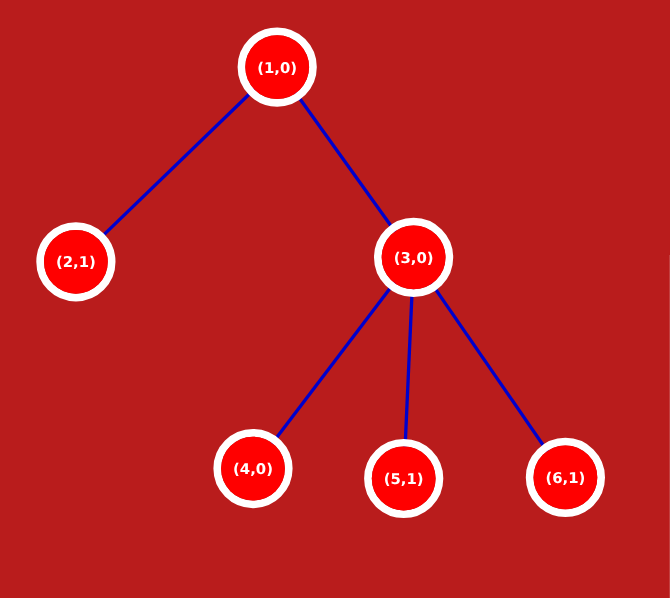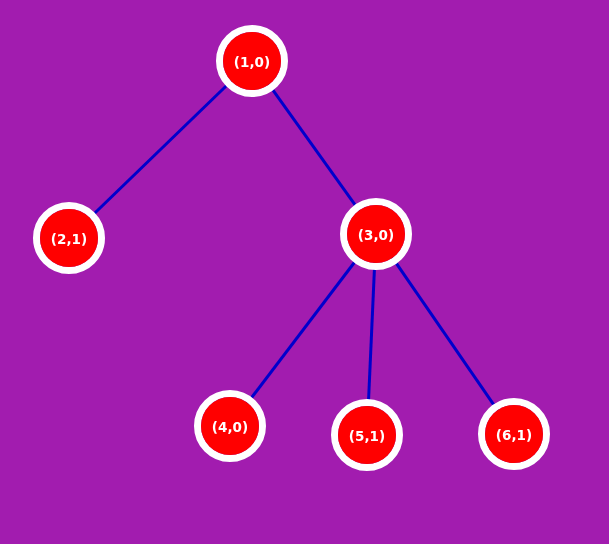--- a/index.html
+++ b/index.html
@@ -35,21 +35,21 @@
     fill: #ffffff;
     paint-order: stroke;
     dominant-baseline: central;
     text-anchor: middle;
     user-select: none;
   }
 </style>
 </head>
 <body style="background: rgb(247, 247, 247);">
 
-<div id="graph-canvas" style="background: #a21caf;">
+<div id="graph-canvas" style="background: #b91c1c;">
   <svg id="graph-svg" viewBox="0 0 609 544">
     <g id="edge-layer">
         <line x1="232.59261413952822" y1="79.77107812734155" x2="88.40738586047178" y2="219.22892187265845" stroke="#0000cc" stroke-width="3" stroke-linecap="butt"></line>
         <line x1="267.72940815747495" y1="82.94506138099325" x2="360.27059184252505" y2="212.05493861900675" stroke="#0000cc" stroke-width="3" stroke-linecap="butt"></line>
         <line x1="359.657075985341" y1="255.49206445763372" x2="246.342924014659" y2="404.5079355423663" stroke="#0000cc" stroke-width="3" stroke-linecap="butt"></line>
         <line x1="374.79225487451697" y1="260.97297446912137" x2="368.20774512548303" y2="408.02702553087863" stroke="#0000cc" stroke-width="3" stroke-linecap="butt"></line>
         <line x1="391.33398255292934" y1="256.22316312018745" x2="498.66601744707066" y2="411.77683687981255" stroke="#0000cc" stroke-width="3" stroke-linecap="butt"></line>
       </g>
     <g id="node-layer">
         <g>

